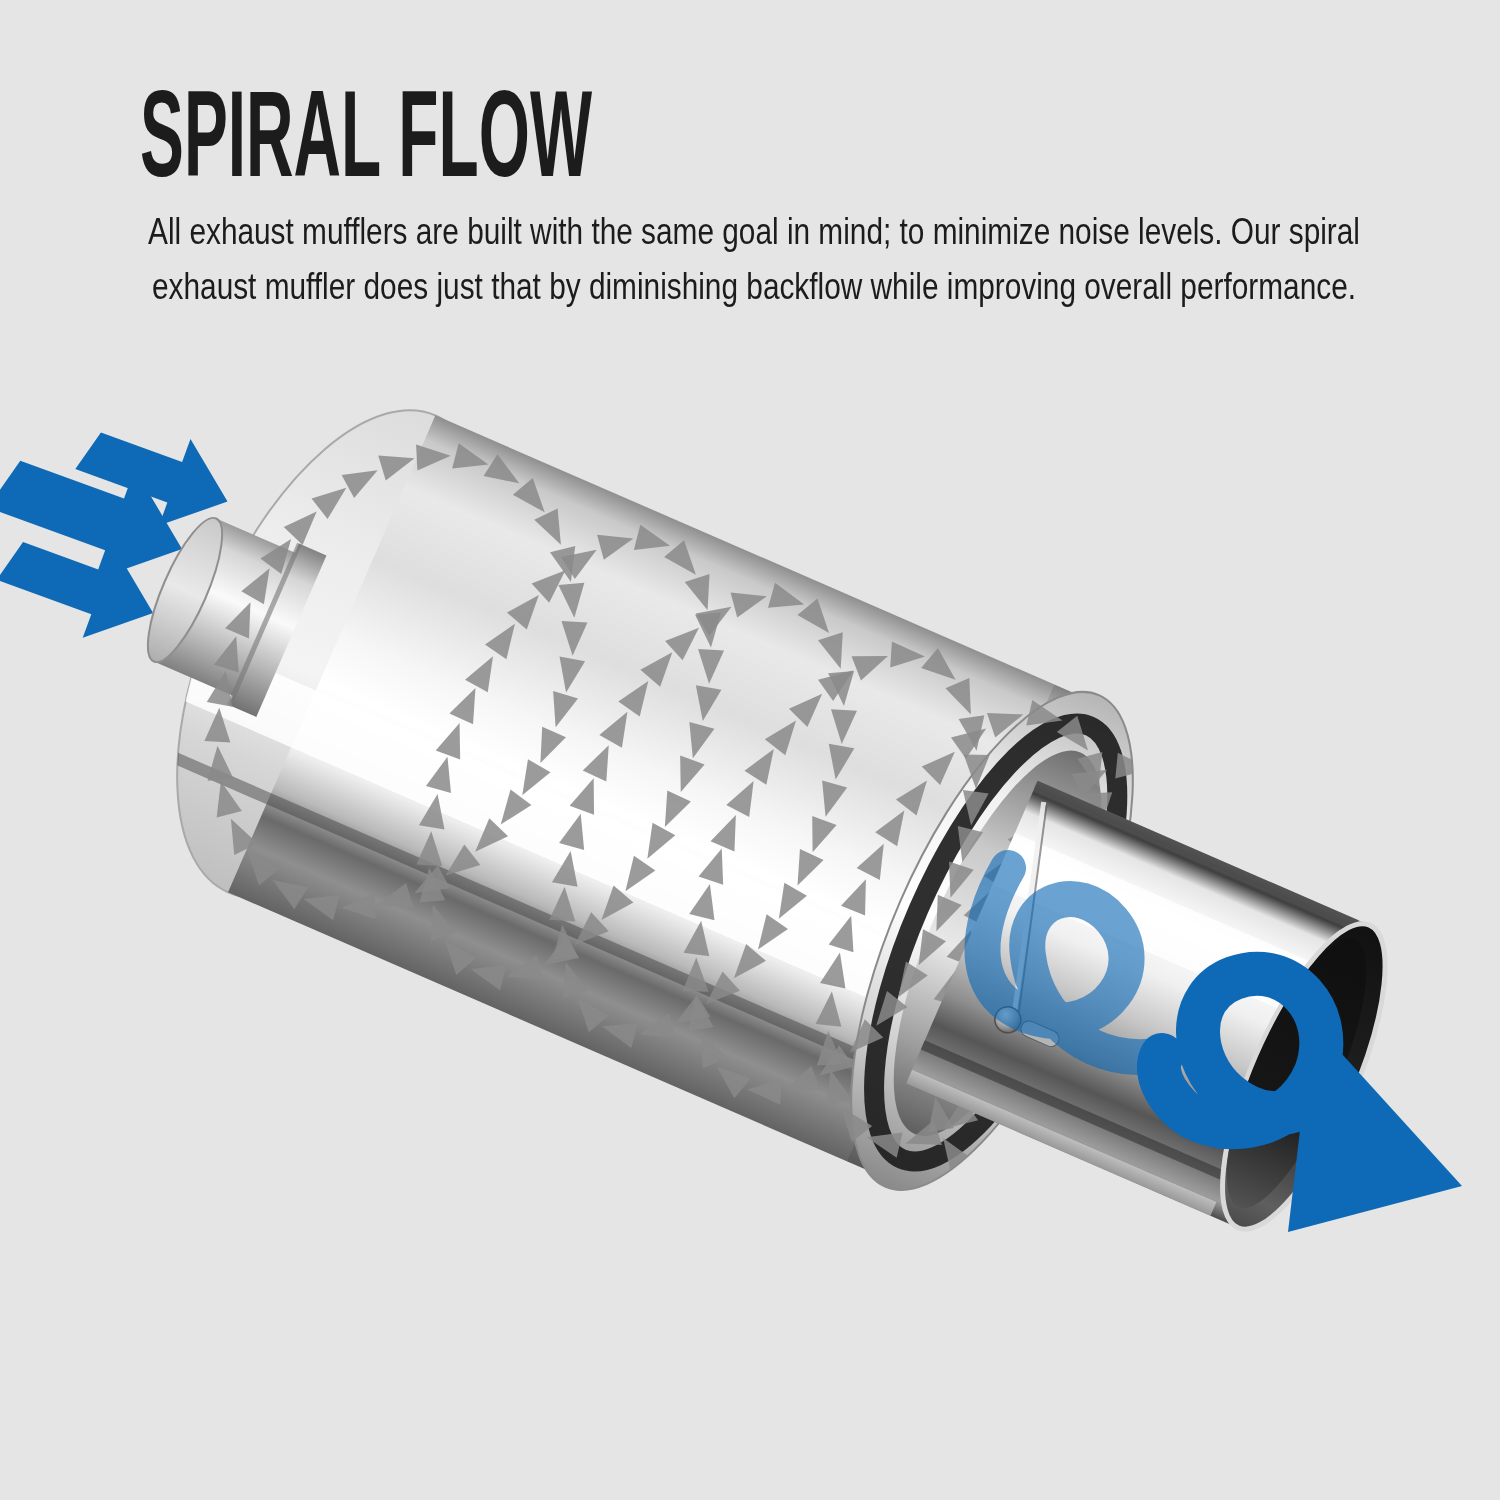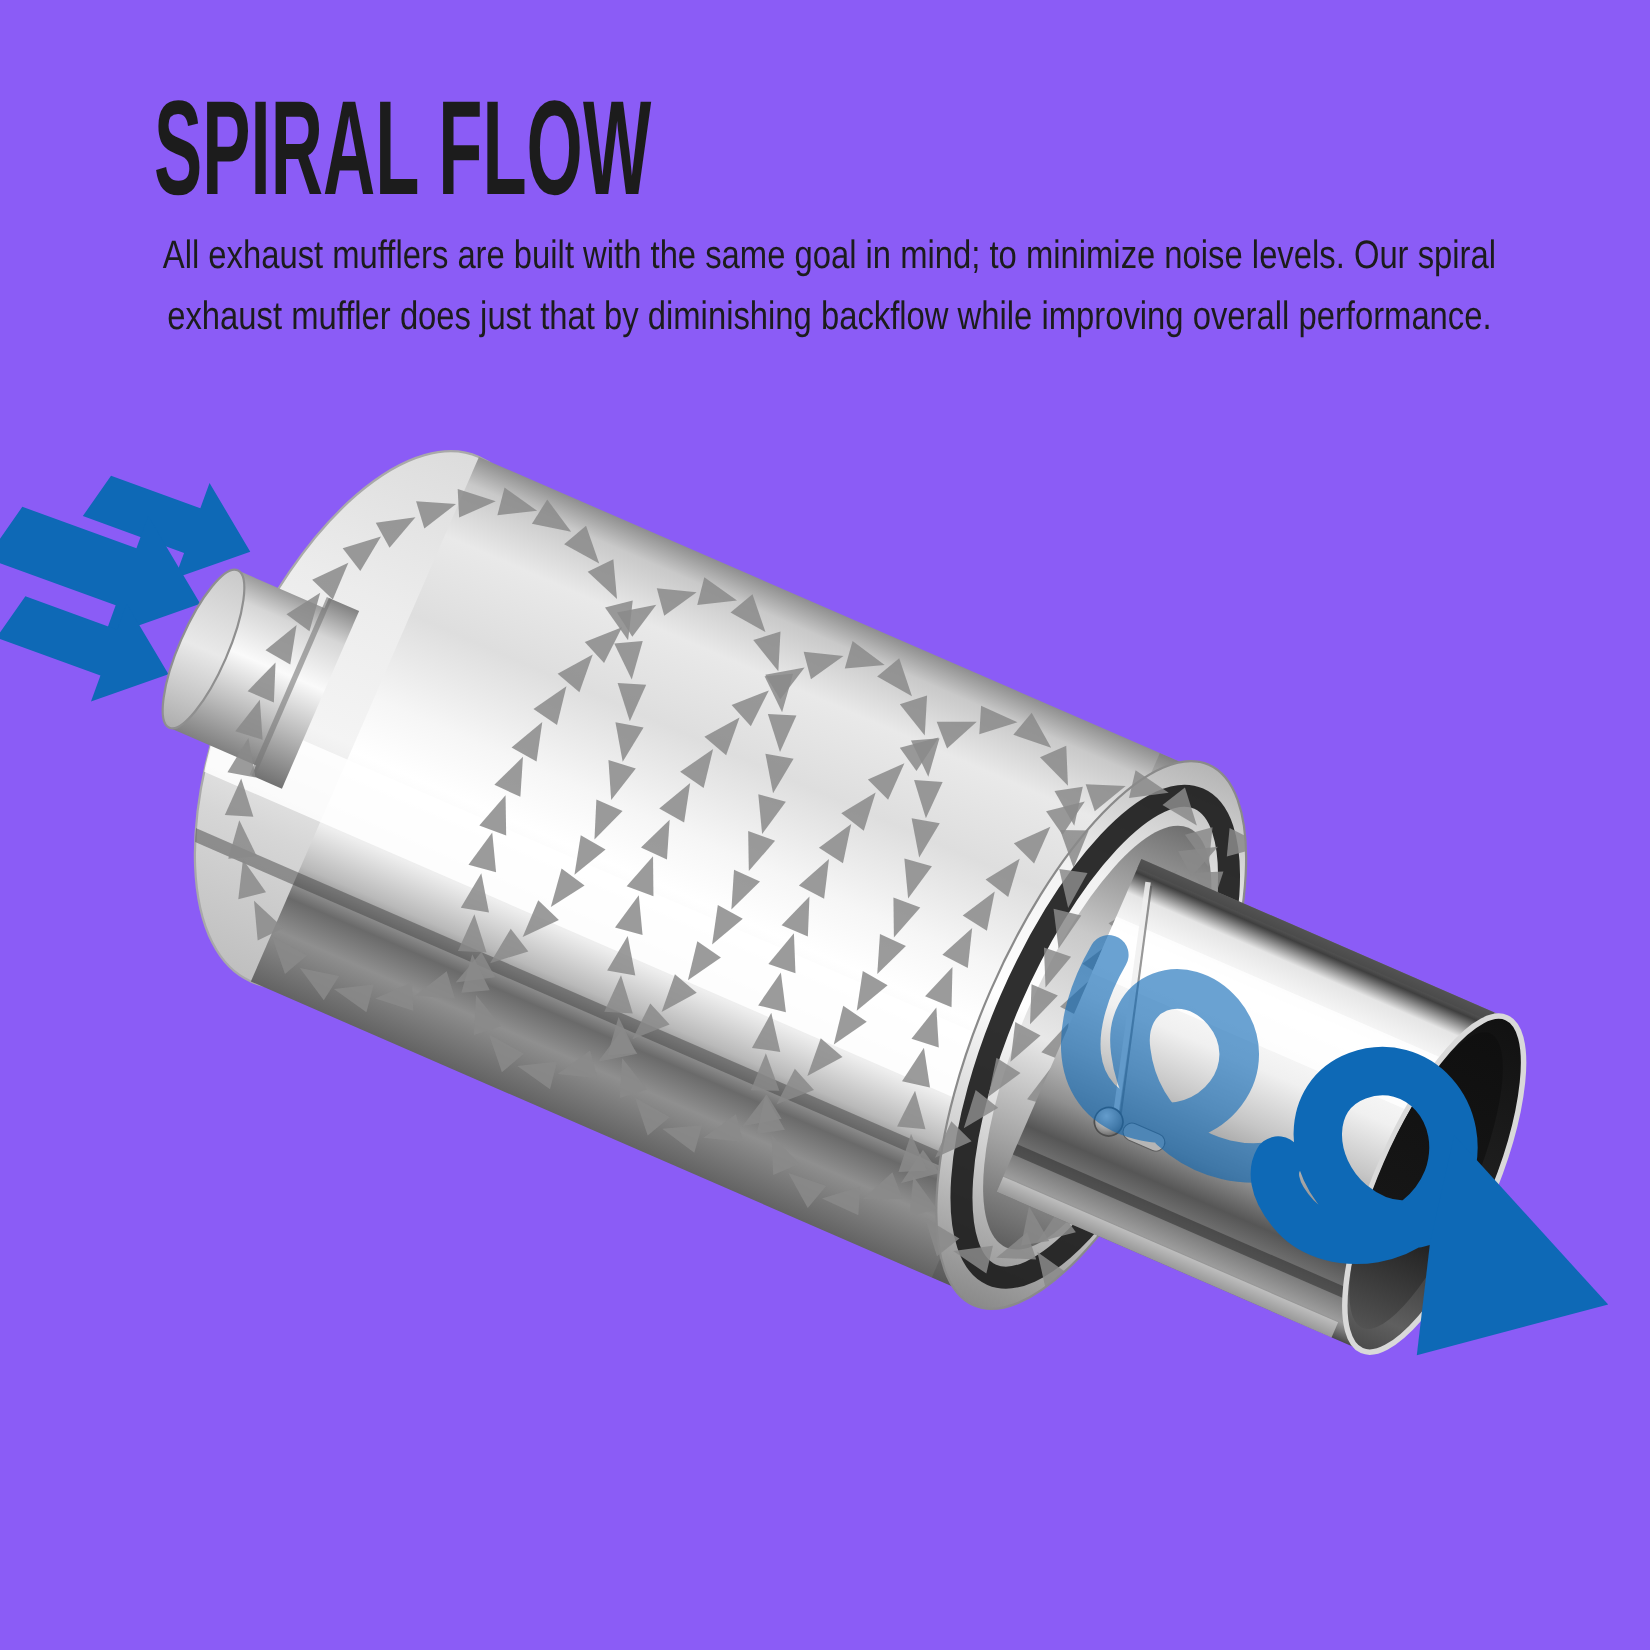--- a/index.html
+++ b/index.html
@@ -1,16 +1,16 @@
 <!DOCTYPE html>
 <html><head>
 <meta charset="utf-8">
 <style>
   html,body{margin:0;padding:0;background:#ffffff;}
-  #stage{position:relative;width:1500px;height:1500px;background:#8b5cf6;overflow:hidden;}
+  #stage{position:relative;width:1500px;height:1500px;background:#e5e5e5;overflow:hidden;}
   svg{display:block;}
   .title-text{font-family:"Liberation Sans",sans-serif;font-weight:700;font-size:122px;}
   .desc-text{font-family:"Liberation Sans",sans-serif;font-weight:400;font-size:36px;}
 </style>
 </head>
 <body>
 
 <div id="stage">
 <svg id="scene" width="1500" height="1500" viewBox="0 0 1500 1500" xmlns="http://www.w3.org/2000/svg">
 

